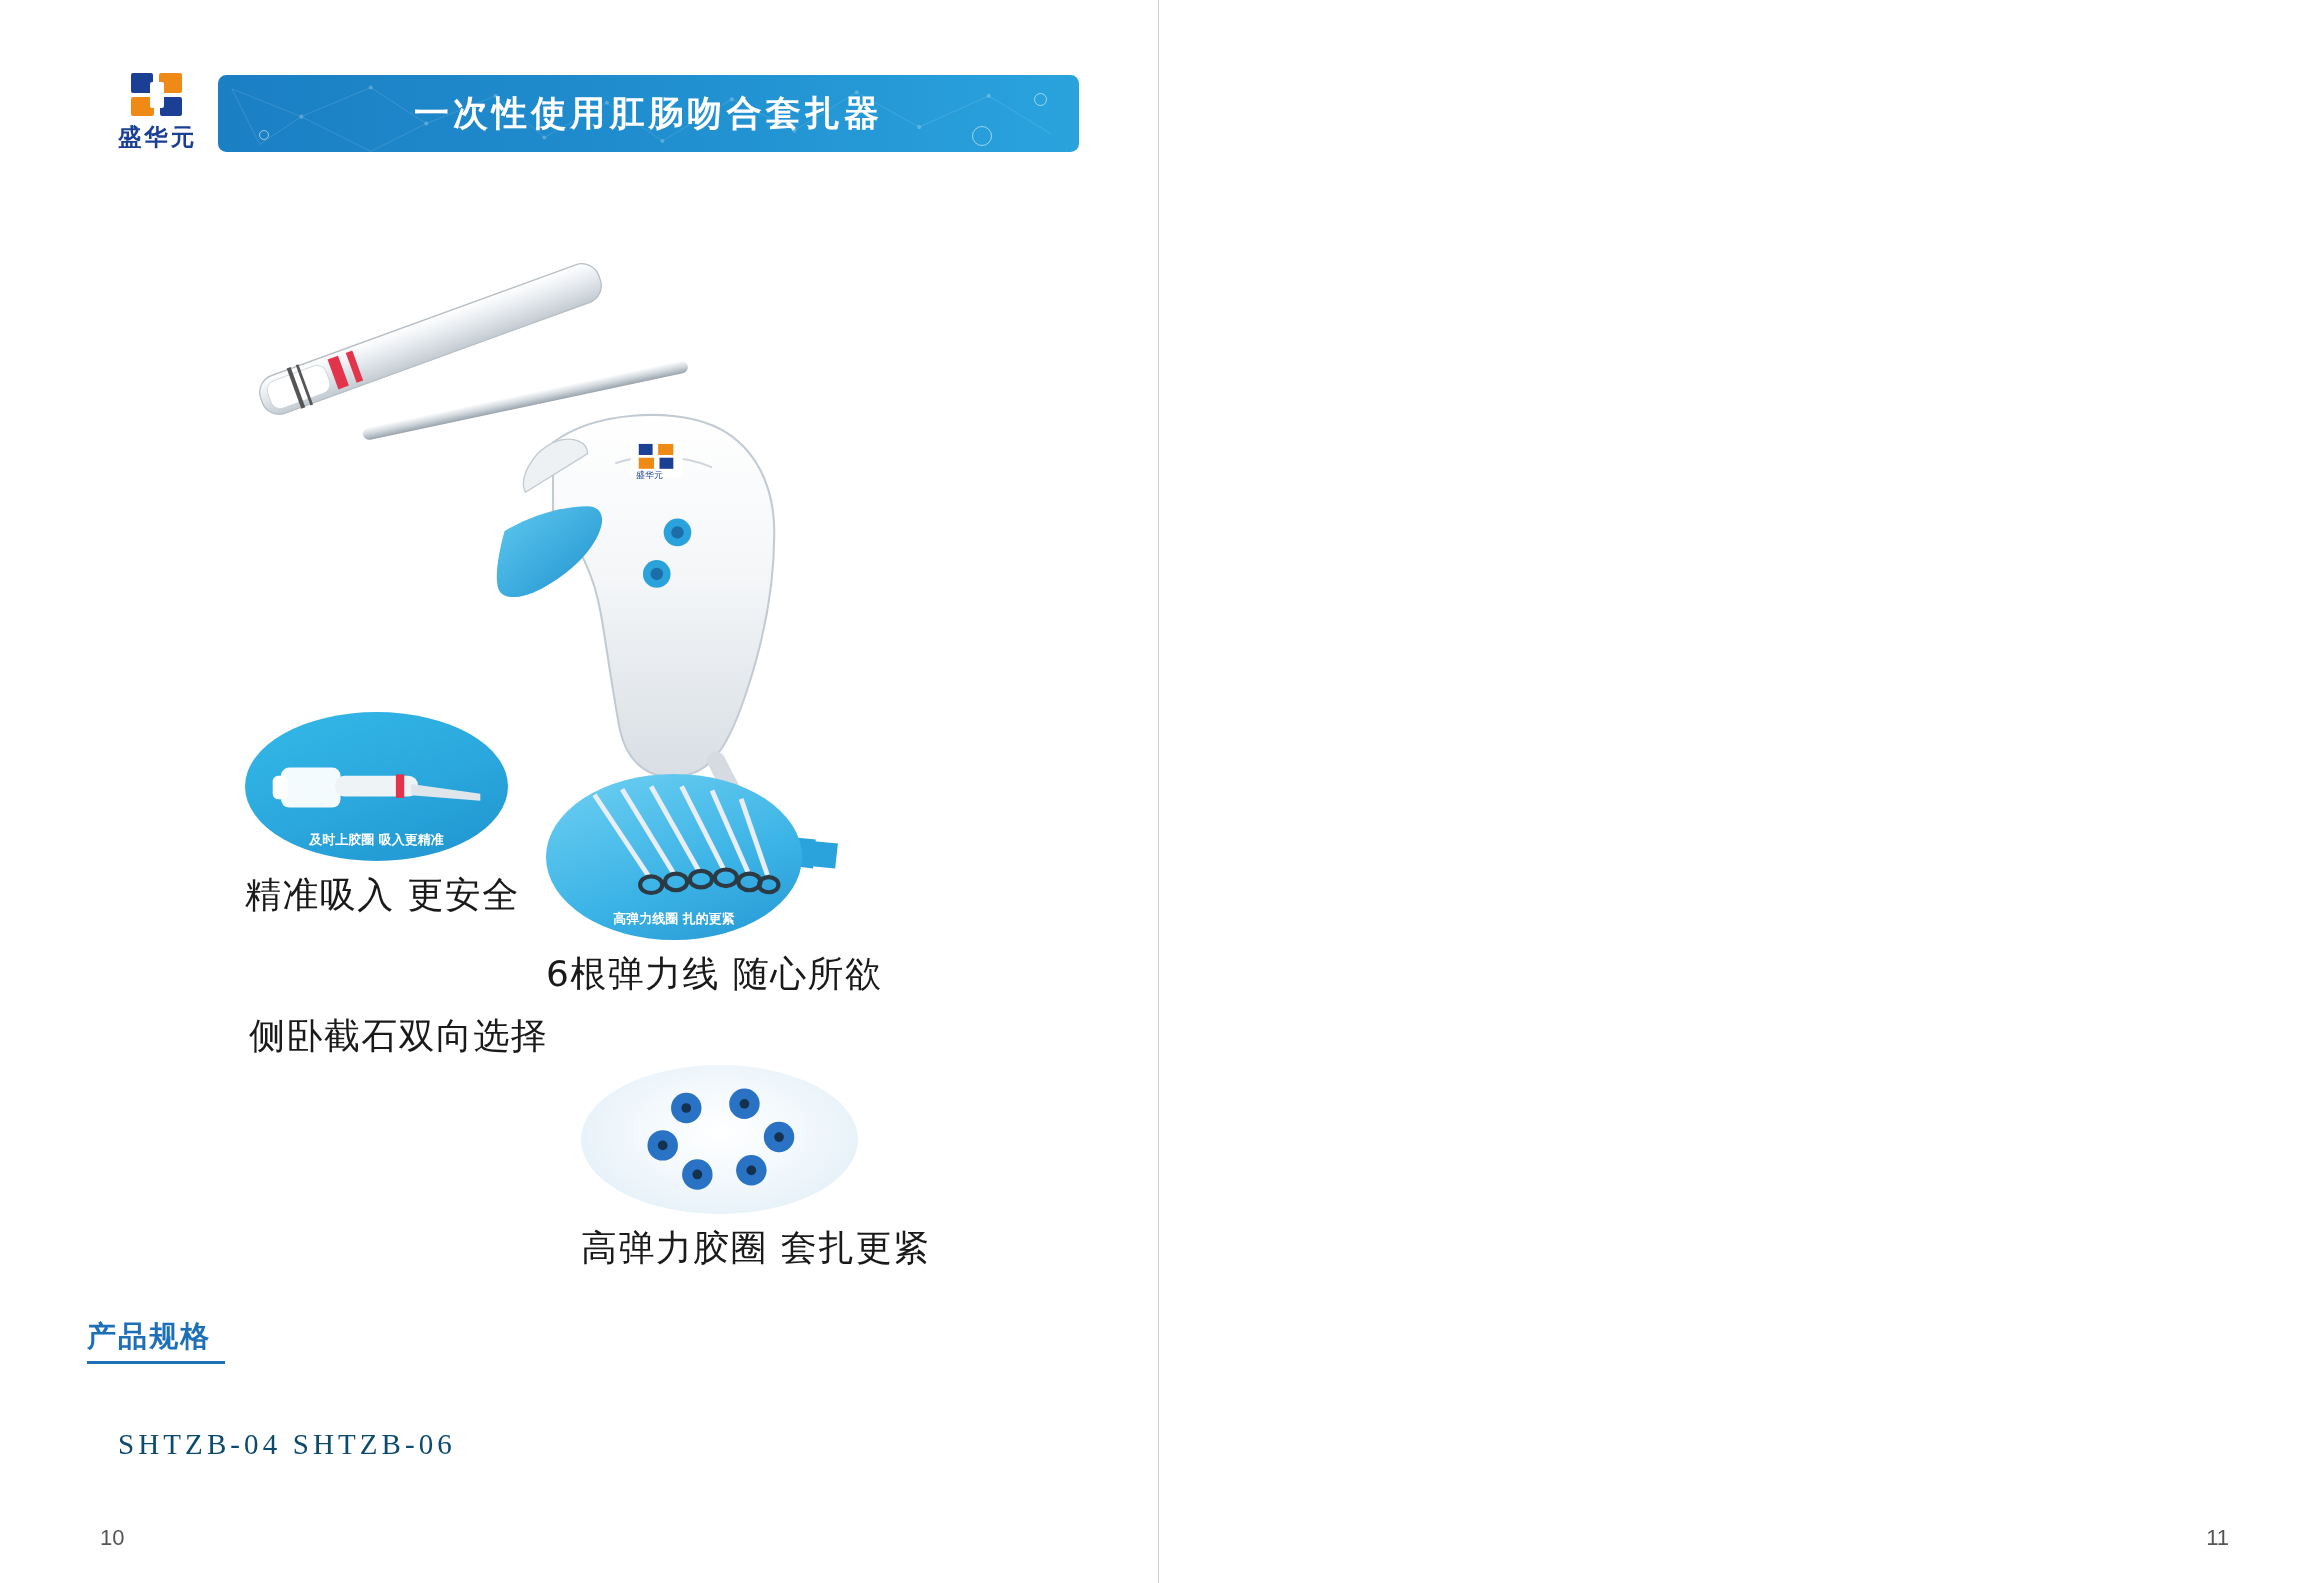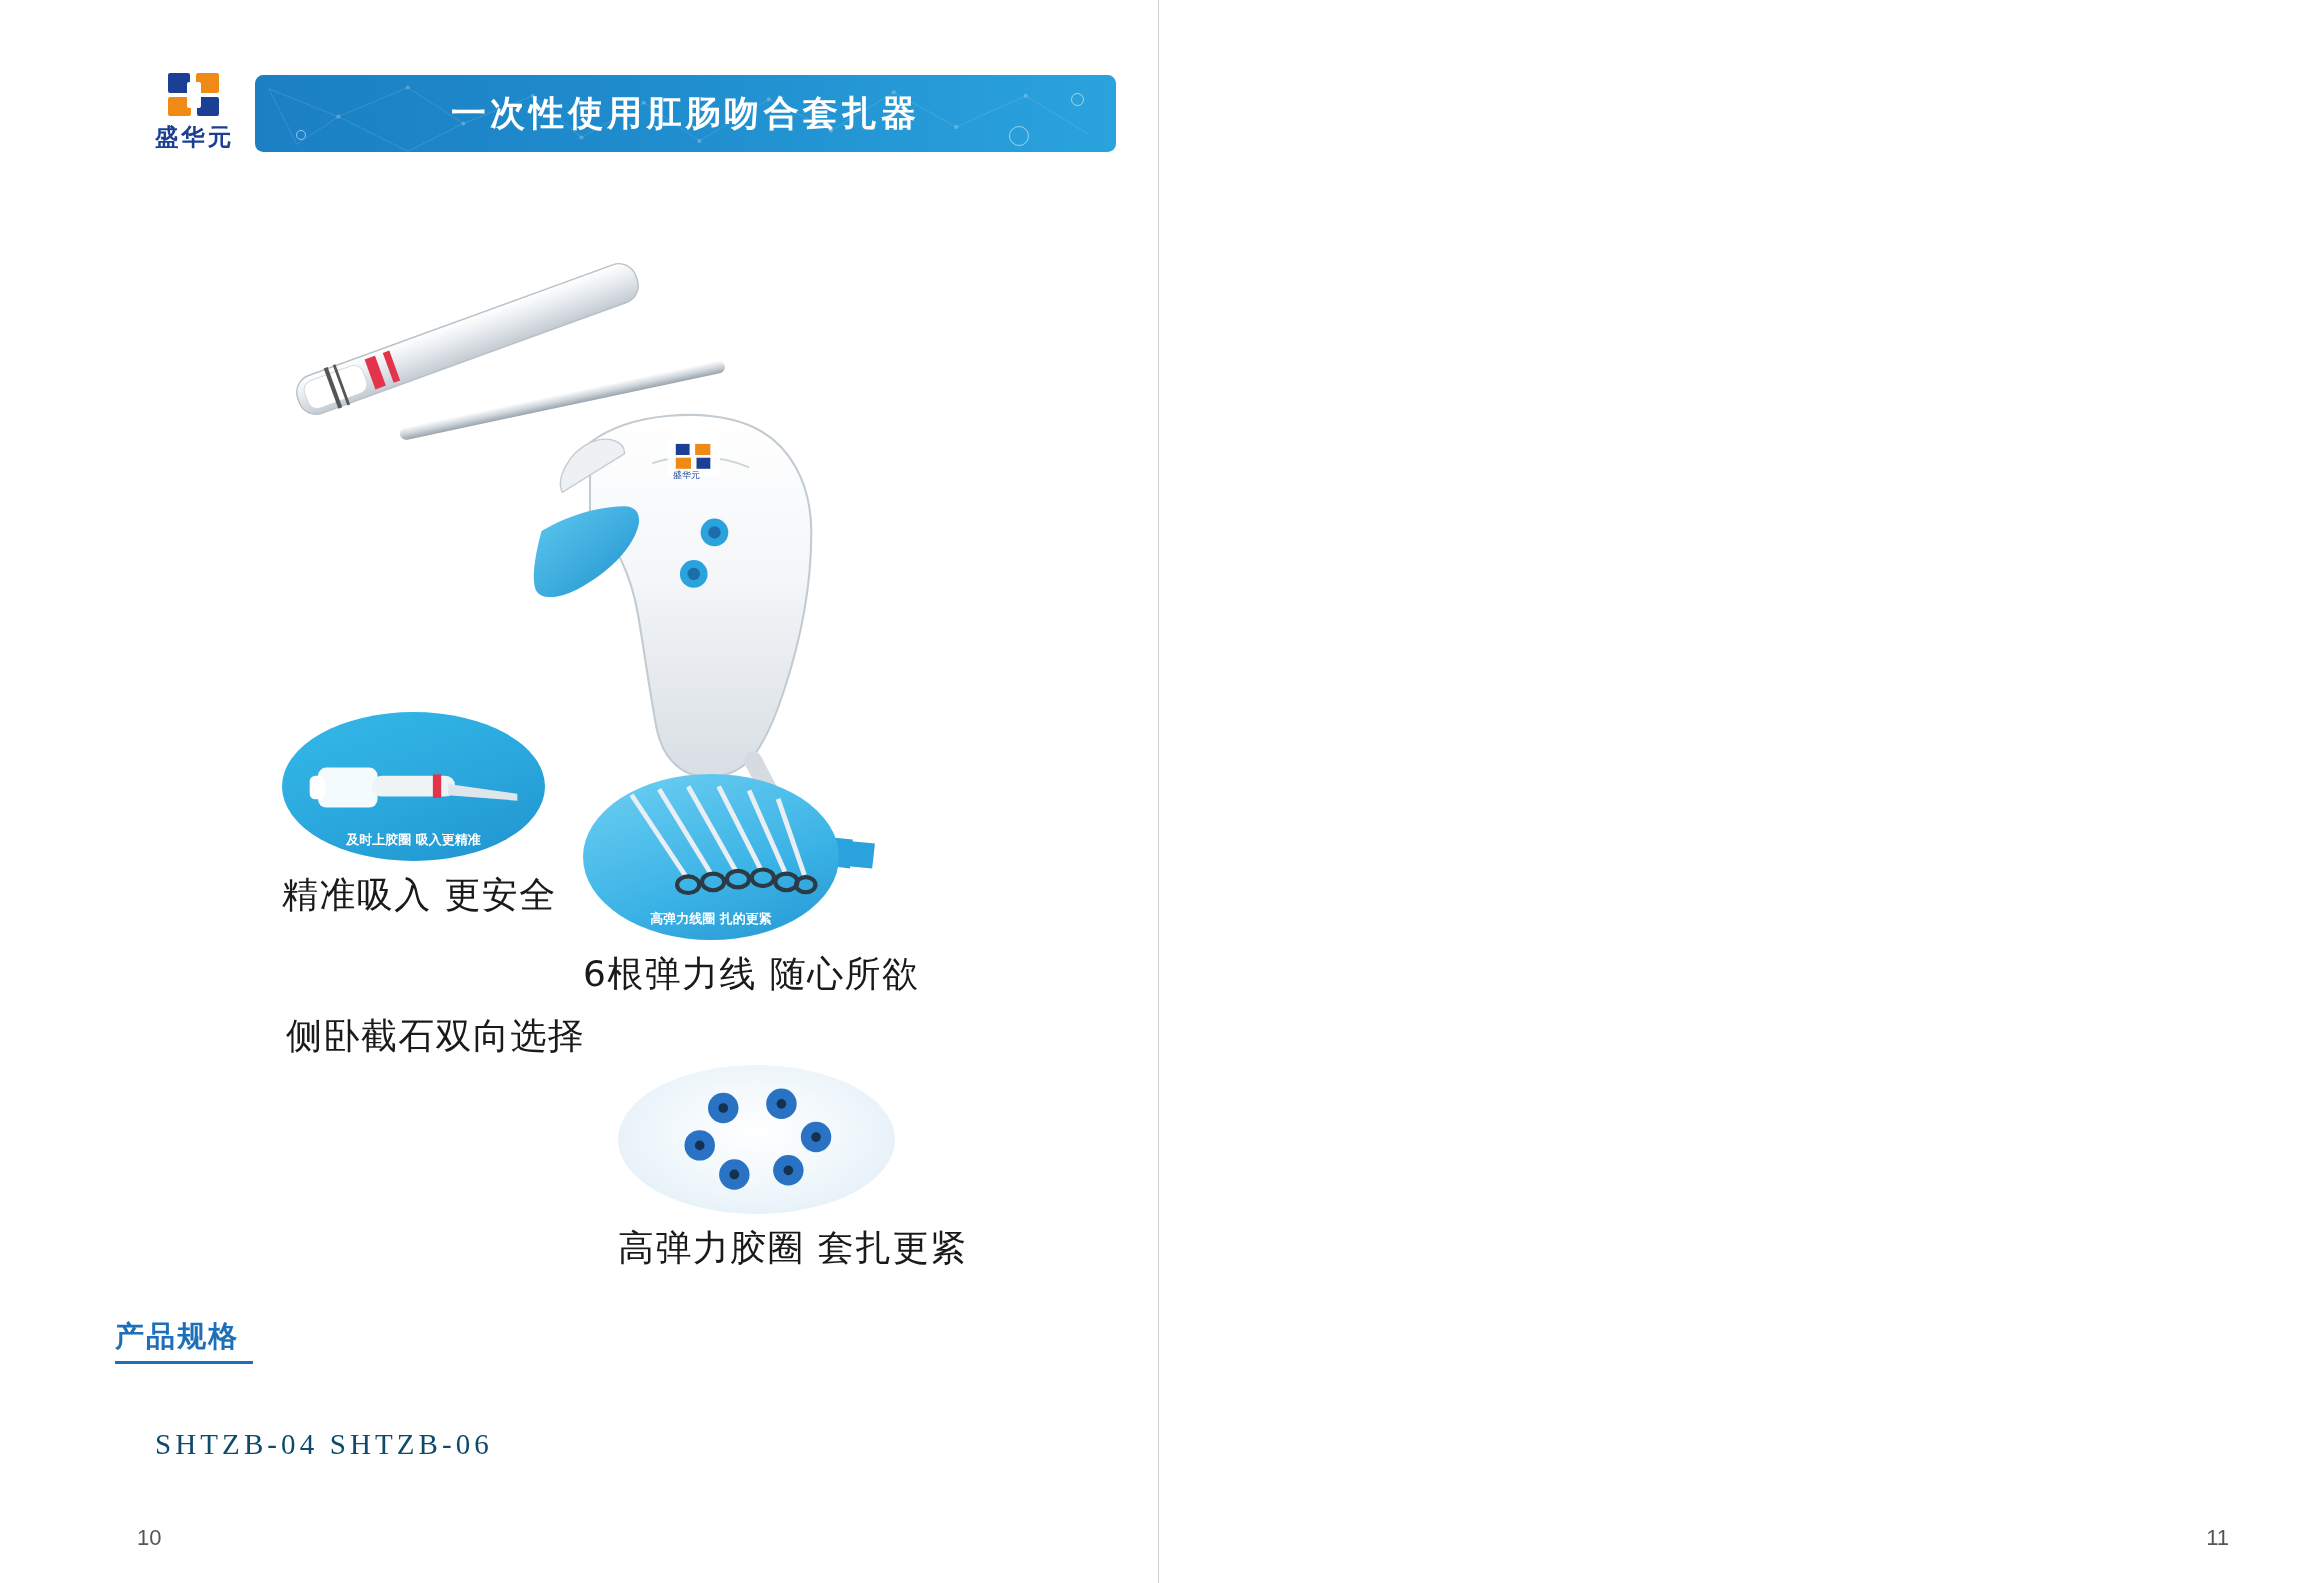--- a/index.html
+++ b/index.html
@@ -3,21 +3,21 @@
 <meta charset="utf-8">
 <style>
   html,body{margin:0;padding:0;}
   body{
     width:2319px;height:1584px;
     background:#ffffff;
     font-family:"Liberation Sans","DejaVu Sans",sans-serif;
     overflow:hidden;
     position:relative;
   }
-  .spread{position:absolute;inset:0;display:flex;padding-left:37px;}
+  .spread{position:absolute;inset:0;display:flex;}
   .page{position:relative;height:100%;box-sizing:border-box;}
   .page-left{width:1158px;}
   .page-right{width:1161px;}
   .gutter{
     position:absolute;left:1158px;top:0;width:1.4px;height:100%;
     background:#cfcfcf;
   }
 
   
   .header{position:absolute;display:flex;align-items:center;}
@@ -75,21 +75,21 @@
   .f1{left:245px;top:712px;}
   .f1 .oval{width:263px;height:149px;background:linear-gradient(160deg,#34b9e8 0%,#2aa7dd 55%,#1f93ce 100%);}
   .f2{left:546px;top:774px;}
   .f2 .oval{width:256px;height:166px;background:linear-gradient(160deg,#6fd0f2 0%,#3bb3e6 60%,#2596d2 100%);}
   .f3{left:249px;top:1002px;}
   .f3 .oval{width:249px;height:142px;background:linear-gradient(160deg,#3ebbea 0%,#2aa3dd 60%,#1f8ccd 100%);}
   .f4{left:581px;top:1065px;}
   .f4 .oval{width:277px;height:149px;background:radial-gradient(ellipse at 50% 45%,#ffffff 0%,#eef6fb 55%,#dceaf5 100%);}
 
   .spec-title{
-    position:absolute;left:78px;top:1317px;
+    position:absolute;left:87px;top:1317px;
     font-size:29px;font-weight:bold;color:#1d6fb8;letter-spacing:2.1px;
     font-family:"DejaVu Sans",sans-serif;
   }
   .spec-title:after{
     content:"";position:absolute;left:0;bottom:-7px;width:138px;height:2.8px;background:#1d6fb8;
   }
   .spec-val{
     position:absolute;left:118px;top:1383px;
     font-size:29px;color:#0c4a6e;letter-spacing:4.1px;
     font-family:"Liberation Serif","DejaVu Serif",serif;

